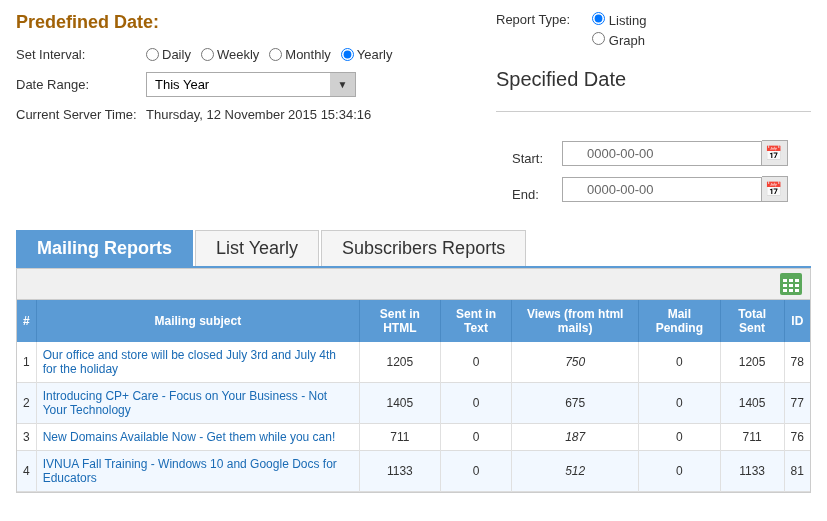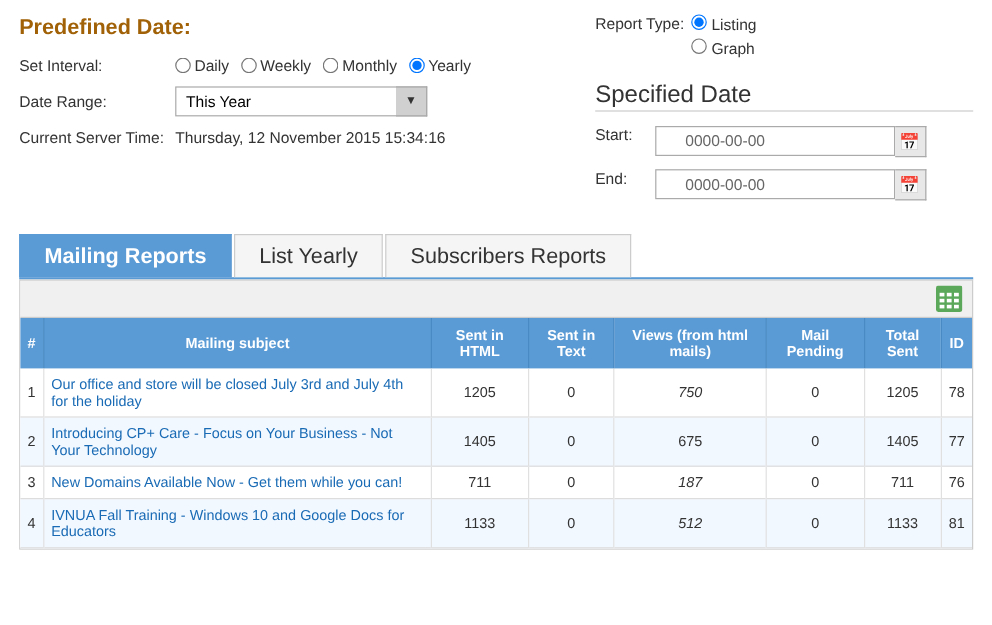--- a/index.html
+++ b/index.html
@@ -107,29 +107,30 @@
       display: flex;
       align-items: center;
       gap: 8px;
       margin-bottom: 4px;
     }
 
     .specified-date-title {
       font-size: 20px;
       font-weight: normal;
       color: #333;
-      margin-bottom: 12px;
-      padding-bottom: 1px;
+      margin-bottom: 28px;
+      padding-bottom: 20px;
       border-bottom: 1px solid #ccc;
     }
 
     .date-input-row {
       display: flex;
-      align-items: flex-start;
+      align-items: flex-end;
       margin-bottom: 10px;
+      margin-left: 16px;
     }
 
     .date-input-label {
       width: 50px;
       font-weight: normal;
     }
 
     .date-input {
       width: 200px;
       padding: 4px 24px;
@@ -248,21 +249,21 @@
 
     .link-cell a {
       color: #1a6bb5;
       text-decoration: none;
       cursor: pointer;
     }
 
     .report-type-header {
       display: flex;
       align-items: flex-start;
-      gap: 6px;
+      gap: 22px;
       margin-bottom: 8px;
     }
   </style>
 </head>
 <body>
 
 <div class="main-container">
   <div class="top-section">
 
     <div class="left-panel">

